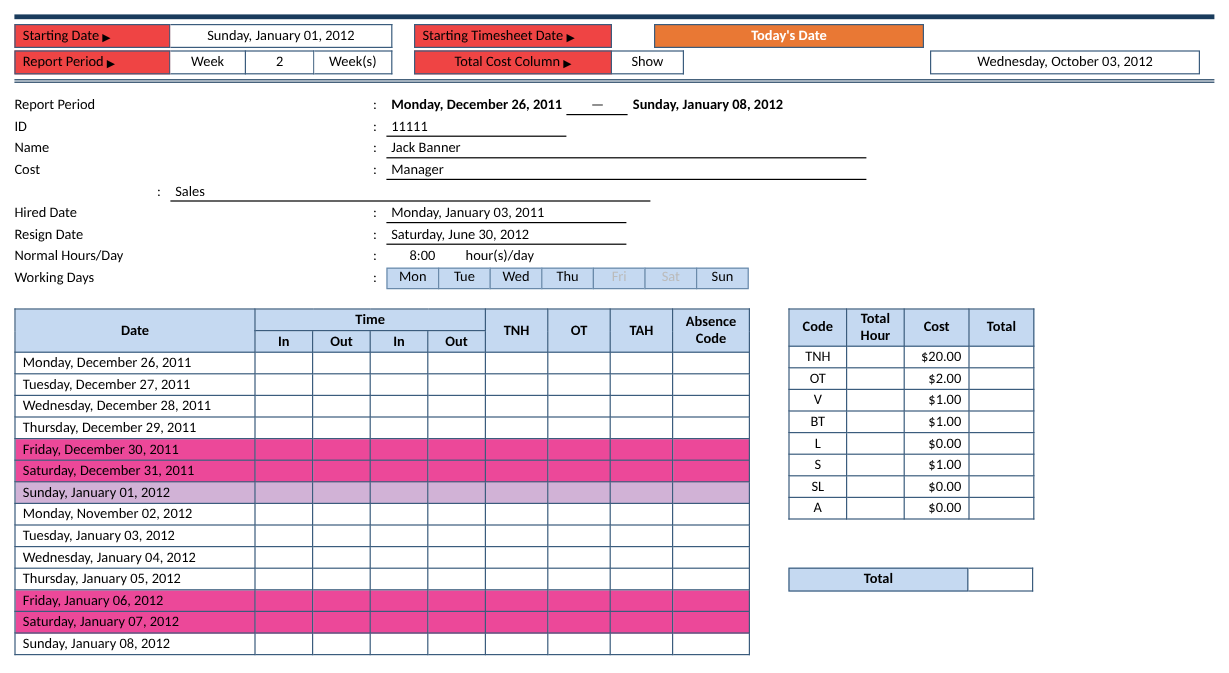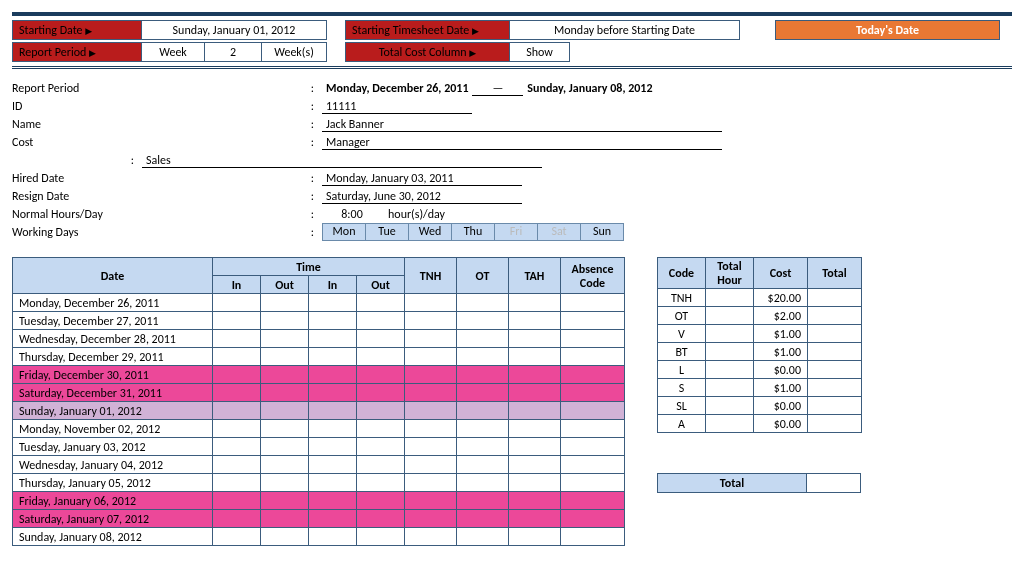--- a/index.html
+++ b/index.html
@@ -15,21 +15,21 @@
   .top-border { border-top: 4px solid #1a3c5d; margin-bottom: 4px; }
   .header-row { display: flex; align-items: stretch; margin-bottom: 2px; }
   .header-cell {
     border: 1px solid #3b5c7d;
     padding: 2px 6px;
     background: #fff;
     display: flex;
     align-items: center;
     height: 20px;
   }
-  .header-cell.blue-fill { background: #b91c1c; }
+  .header-cell.blue-fill { background: #ef4444; align-items: flex-end; }
   .header-cell.orange-fill { background: #e97834; color: #fff; font-weight: bold; justify-content: center; }
   .header-cell.center { justify-content: center; }
   .double-line { border-top: 3px double #1a3c5d; margin: 4px 0 10px 0; }
   .info-grid { margin-bottom: 16px; }
   .info-row { display: flex; align-items: center; height: 18px; }
   .info-label { width: 180px; }
   .info-colon { width: 130px; text-align: right; padding-right: 8px; }
   .info-value { border-bottom: 1px solid #000; min-width: 150px; padding: 0 4px; }
   .info-value.wide { min-width: 400px; }
   .period-val { font-weight: bold; padding: 0 4px; }
@@ -98,38 +98,38 @@
 
 <div class="header-row">
   <div class="header-cell blue-fill" style="width:130px">
     <span>Starting Date</span>&nbsp;<span class="arrow">▶</span>
   </div>
   <div class="header-cell center" style="width:185px;border-left:none">Sunday, January 01, 2012</div>
   <div style="width:18px"></div>
   <div class="header-cell blue-fill" style="width:165px">
     <span>Starting Timesheet Date</span>&nbsp;<span class="arrow">▶</span>
   </div>
-  <div class="header-cell center" style="width:230px;border-left:none">Monday before Starting Date</div>
   <div style="width:35px"></div>
   <div class="header-cell orange-fill" style="width:225px">Today's Date</div>
 </div>
 
 <div class="header-row">
   <div class="header-cell blue-fill" style="width:130px">
     <span>Report Period</span>&nbsp;<span class="arrow">▶</span>
   </div>
   <div class="header-cell center" style="width:63px;border-left:none">Week</div>
   <div class="header-cell center" style="width:57px;border-left:none">2</div>
   <div class="header-cell center" style="width:65px;border-left:none">Week(s)</div>
   <div style="width:18px"></div>
   <div class="header-cell blue-fill center" style="width:165px">
     <span>Total Cost Column</span>&nbsp;<span class="arrow">▶</span>
   </div>
   <div class="header-cell center" style="width:60px;border-left:none">Show</div>
   <div style="width:205px"></div>
+  <div class="header-cell center" style="width:225px">Wednesday, October 03, 2012</div>
 </div>
 
 <div class="double-line"></div>
 
 <div class="info-grid">
   <div class="info-row">
     <div class="info-label">Report Period</div>
     <div class="info-colon">:</div>
     <div class="period-val">Monday, December 26, 2011</div>
     <div class="dash">—</div>

